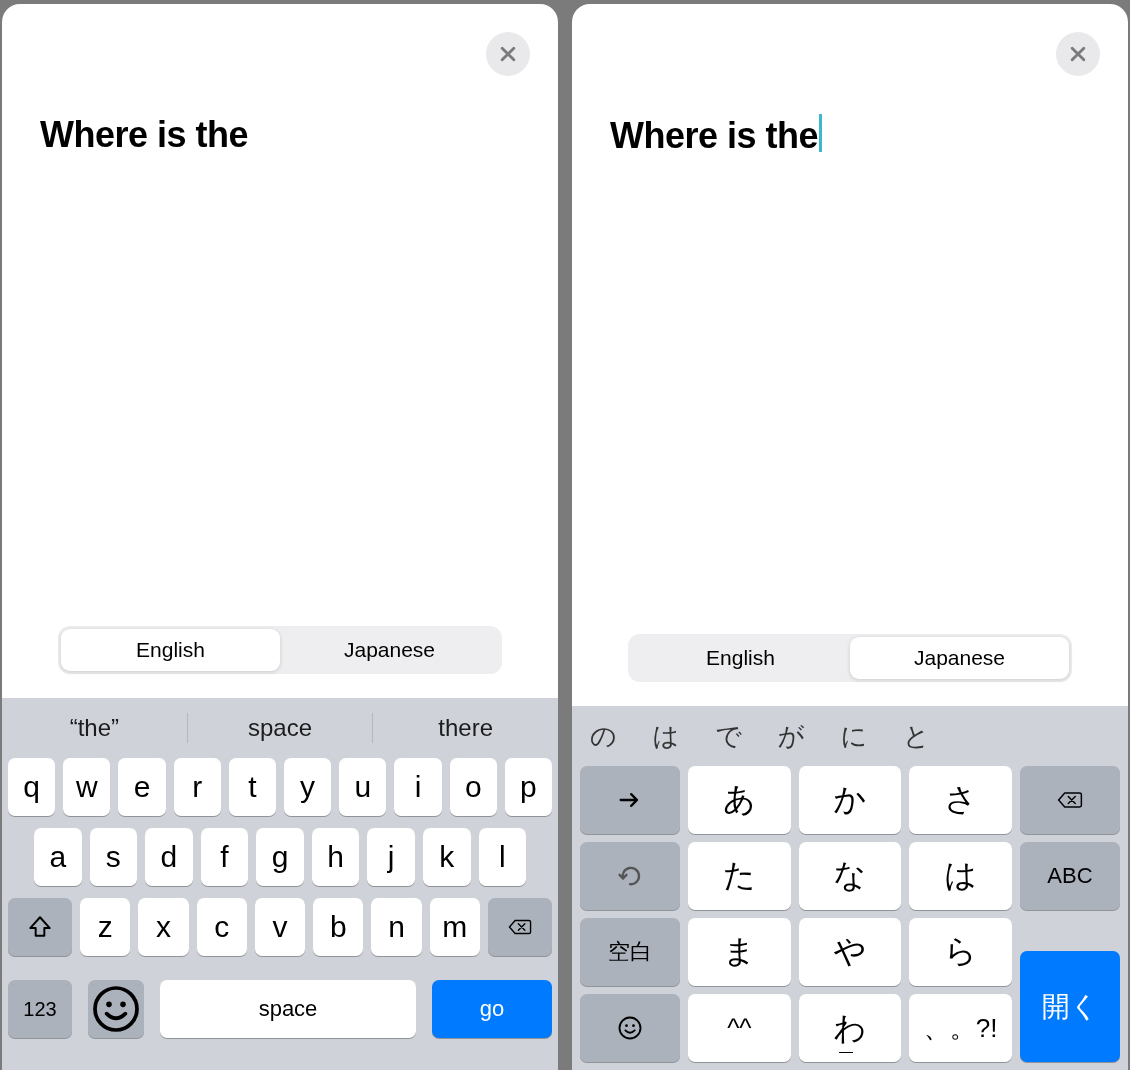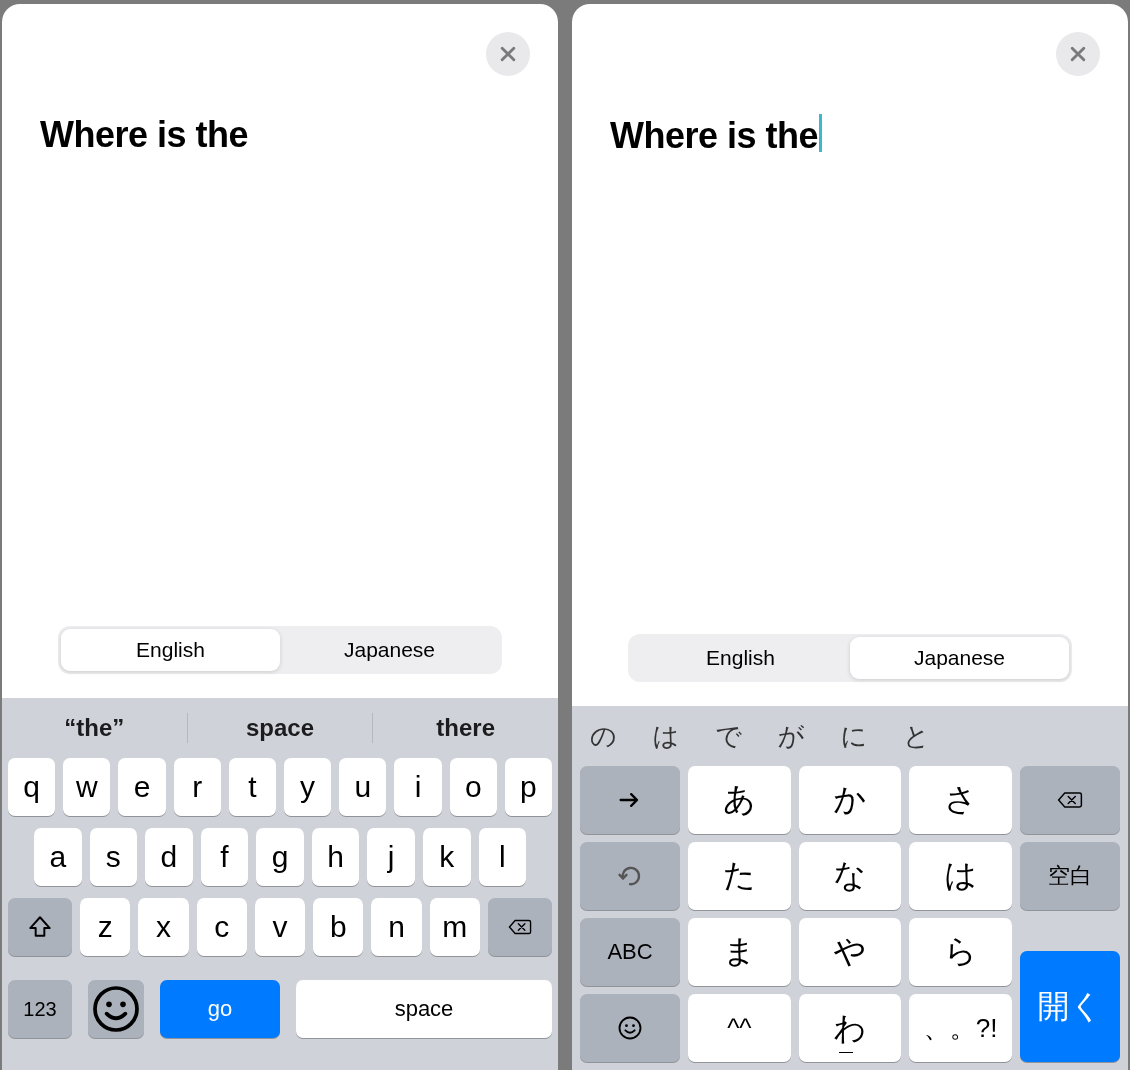--- a/index.html
+++ b/index.html
@@ -95,21 +95,21 @@
     flex: 0 0 auto;
     padding-bottom: 8px;
   }
   .suggestions {
     height: 60px;
     display: flex;
     align-items: center;
     color: #1c1c1e;
     font-size: 24px;
   }
-  .sug-en { justify-content: space-around; font-weight: bold; }
+  .sug-en { justify-content: space-around; }
   .sug-en .sdiv {
     width: 1px; height: 30px; background: #b4b8bf;
   }
   .sug-en .sitem { flex: 1; text-align: center; cursor:pointer; }
   .sug-jp { padding-left: 18px; gap: 36px; }
   .sug-jp .sitem { cursor:pointer; color:#333; font-size:26px; }
   
   .row { display: flex; gap: 8px; padding: 0 6px; margin-bottom: 12px; }
   .row.r2 { padding: 0 32px; }
   .key {
@@ -145,21 +145,21 @@
     display:flex; align-items:center; justify-content:center;
     font-size:32px;
     cursor:pointer;
     flex:1 1 0;
     color:#000;
   }
   .jkey.fn { background:#acb2bc; color:#000; }
   .jkey.fn.small { font-size:22px; }
   .jkey .small-sym { font-size:26px; }
   .jkey.open {
-    background:#007aff; color:#fff; font-size:32px;margin-top:33px;
+    background:#007aff; color:#fff; font-size:28px;margin-top:33px;
   }
   .jp-grid {
     display:grid;
     grid-template-columns: 100px 1fr 1fr 1fr 100px;
     grid-template-rows: repeat(4, 68px);
     gap:8px;
   }
   .jp-grid .jkey { height:auto; }
   .jkey.span2 { grid-row: span 2; }
   .jkey svg { width:28px; height:28px; }
@@ -240,22 +240,22 @@
       <div class="row bottom">
         <div class="key num">123</div>
         <div class="key emoji">
           <svg viewBox="0 0 24 24">
             <circle cx="12" cy="12" r="9" fill="none" stroke="#000" stroke-width="1.6"></circle>
             <circle cx="9" cy="10" r="1.2" fill="#000"></circle>
             <circle cx="15" cy="10" r="1.2" fill="#000"></circle>
             <path d="M8 14 Q12 18 16 14" fill="none" stroke="#000" stroke-width="1.6" stroke-linecap="round"></path>
           </svg>
         </div>
+        <div class="key space">space</div>
         <div class="key go">go</div>
-        <div class="key space">space</div>
       </div>
     </div>
   </div>
 
   <div class="divider"></div>
 
   <div class="screen">
     <div class="content">
       <div class="close-btn">
         <svg viewBox="0 0 24 24">
@@ -301,23 +301,23 @@
 
           <div class="jkey fn">
             <svg viewBox="0 0 24 24">
               <path d="M6 14 A7 7 0 1 1 12 19" fill="none" stroke="#555" stroke-width="2" stroke-linecap="round"></path>
               <path d="M3 11 L6 14 L9 11" fill="none" stroke="#555" stroke-width="2" stroke-linecap="round" stroke-linejoin="round"></path>
             </svg>
           </div>
           <div class="jkey">た</div>
           <div class="jkey">な</div>
           <div class="jkey">は</div>
+          <div class="jkey fn small">ABC</div>
+
           <div class="jkey fn small">空白</div>
-
-          <div class="jkey fn small">ABC</div>
           <div class="jkey">ま</div>
           <div class="jkey">や</div>
           <div class="jkey">ら</div>
           <div class="jkey open span2">開く</div>
 
           <div class="jkey fn">
             <svg viewBox="0 0 24 24">
               <circle cx="12" cy="12" r="9" fill="none" stroke="#000" stroke-width="1.6"></circle>
               <circle cx="9" cy="10" r="1.2" fill="#000"></circle>
               <circle cx="15" cy="10" r="1.2" fill="#000"></circle>

